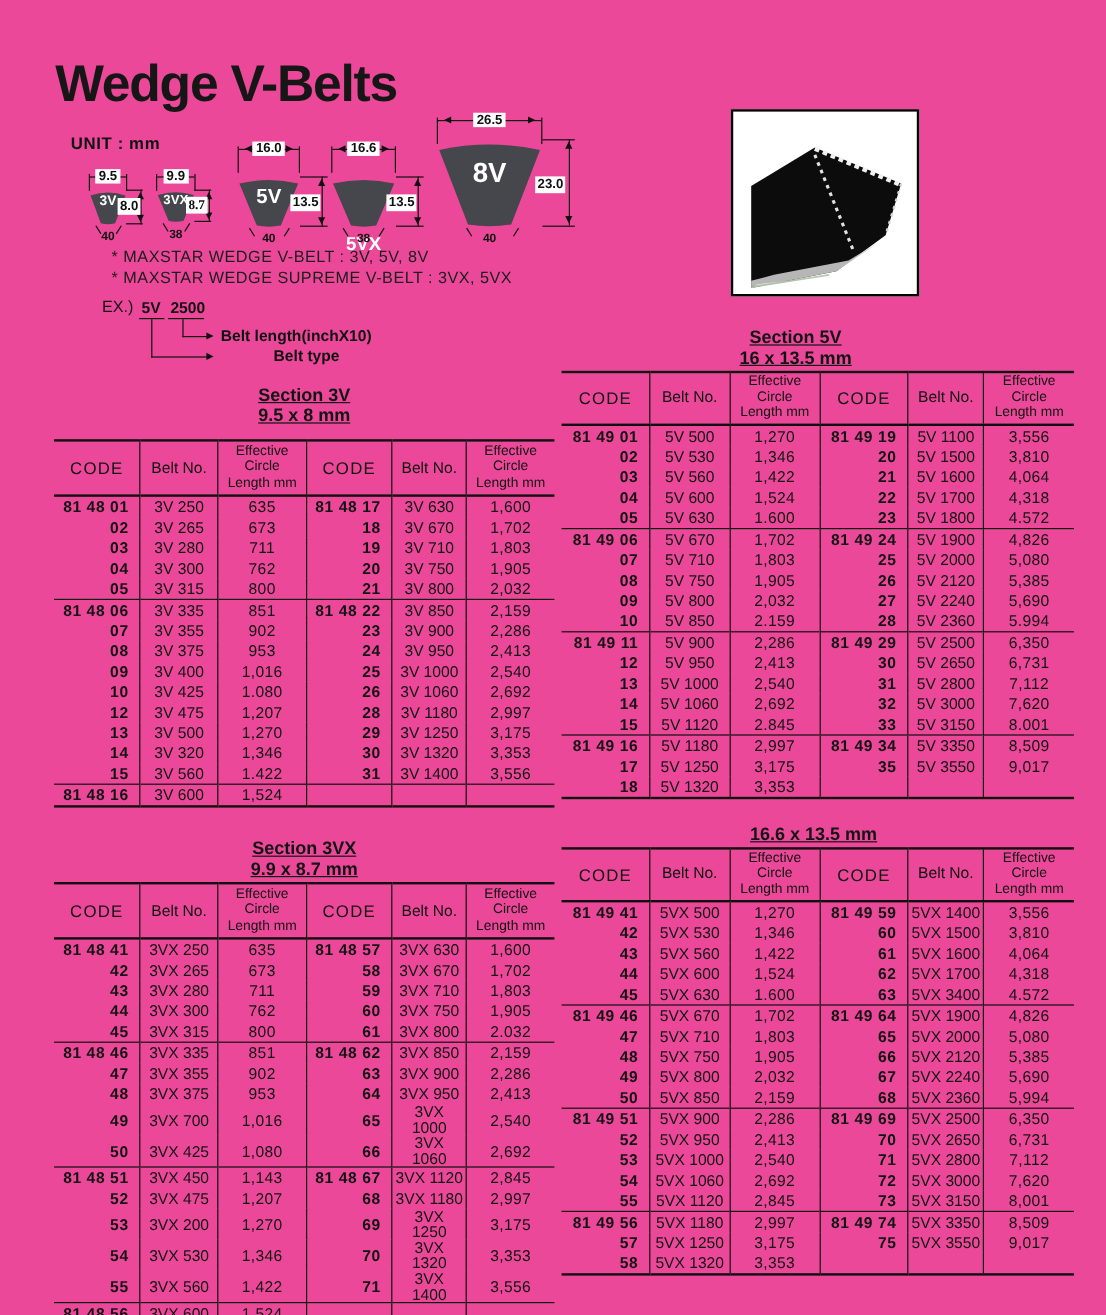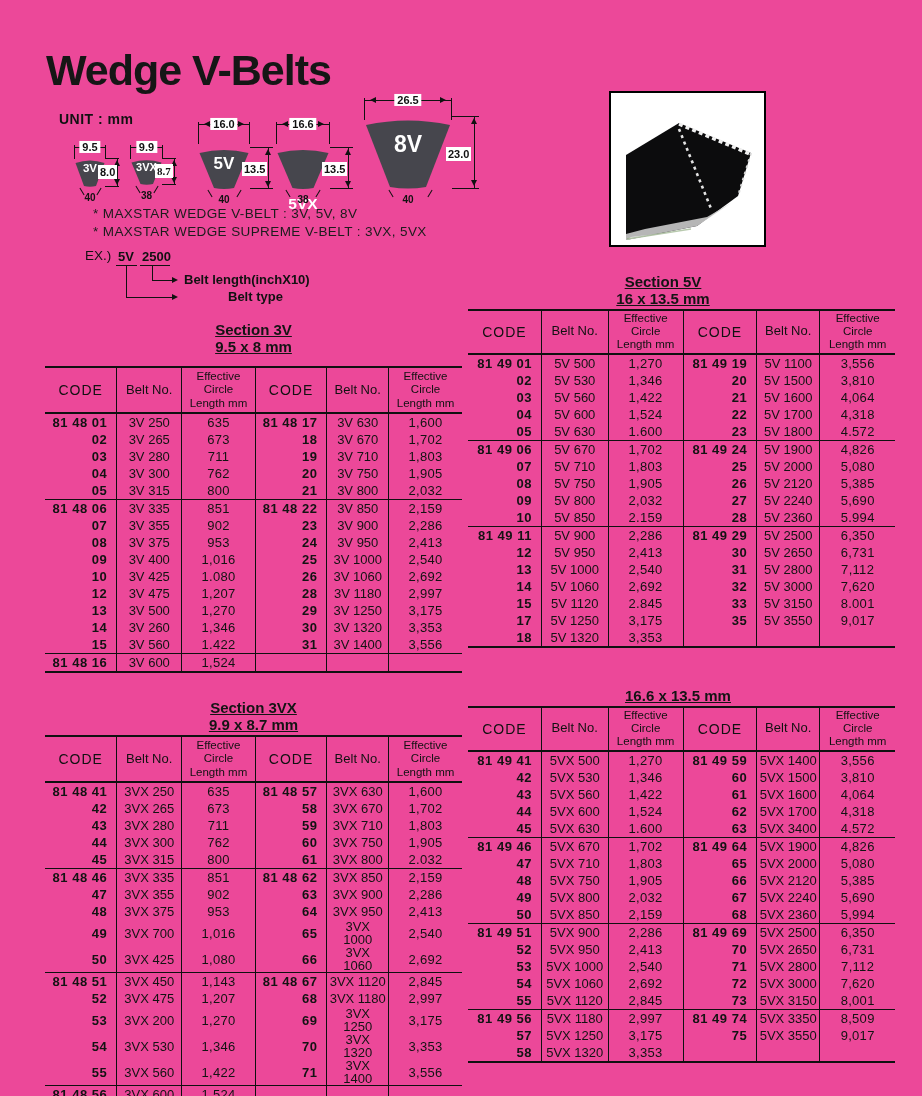--- a/index.html
+++ b/index.html
@@ -318,21 +318,21 @@
           <tr>
             <td class="c0">13</td>
             <td class="c1">3V 500</td>
             <td class="c2">1,270</td>
             <td class="c0">29</td>
             <td class="c1">3V 1250</td>
             <td class="c2">3,175</td>
           </tr>
           <tr>
             <td class="c0">14</td>
-            <td class="c1">3V 260</td>
+            <td class="c1">3V 320</td>
             <td class="c2">1,346</td>
             <td class="c0">30</td>
             <td class="c1">3V 1320</td>
             <td class="c2">3,353</td>
           </tr>
           <tr>
             <td class="c0">15</td>
             <td class="c1">3V 560</td>
             <td class="c2">1.422</td>
             <td class="c0">31</td>
@@ -489,20 +489,28 @@
             <td class="c2">7,620</td>
           </tr>
           <tr>
             <td class="c0">15</td>
             <td class="c1">5V 1120</td>
             <td class="c2">2.845</td>
             <td class="c0">33</td>
             <td class="c1">5V 3150</td>
             <td class="c2">8.001</td>
           </tr>
+          <tr class="gs">
+            <td class="c0">81 49 16</td>
+            <td class="c1">5V 1180</td>
+            <td class="c2">2,997</td>
+            <td class="c0">81 49 34</td>
+            <td class="c1">5V 3350</td>
+            <td class="c2">8,509</td>
+          </tr>
           <tr>
             <td class="c0">17</td>
             <td class="c1">5V 1250</td>
             <td class="c2">3,175</td>
             <td class="c0">35</td>
             <td class="c1">5V 3550</td>
             <td class="c2">9,017</td>
           </tr>
           <tr>
             <td class="c0">18</td>

